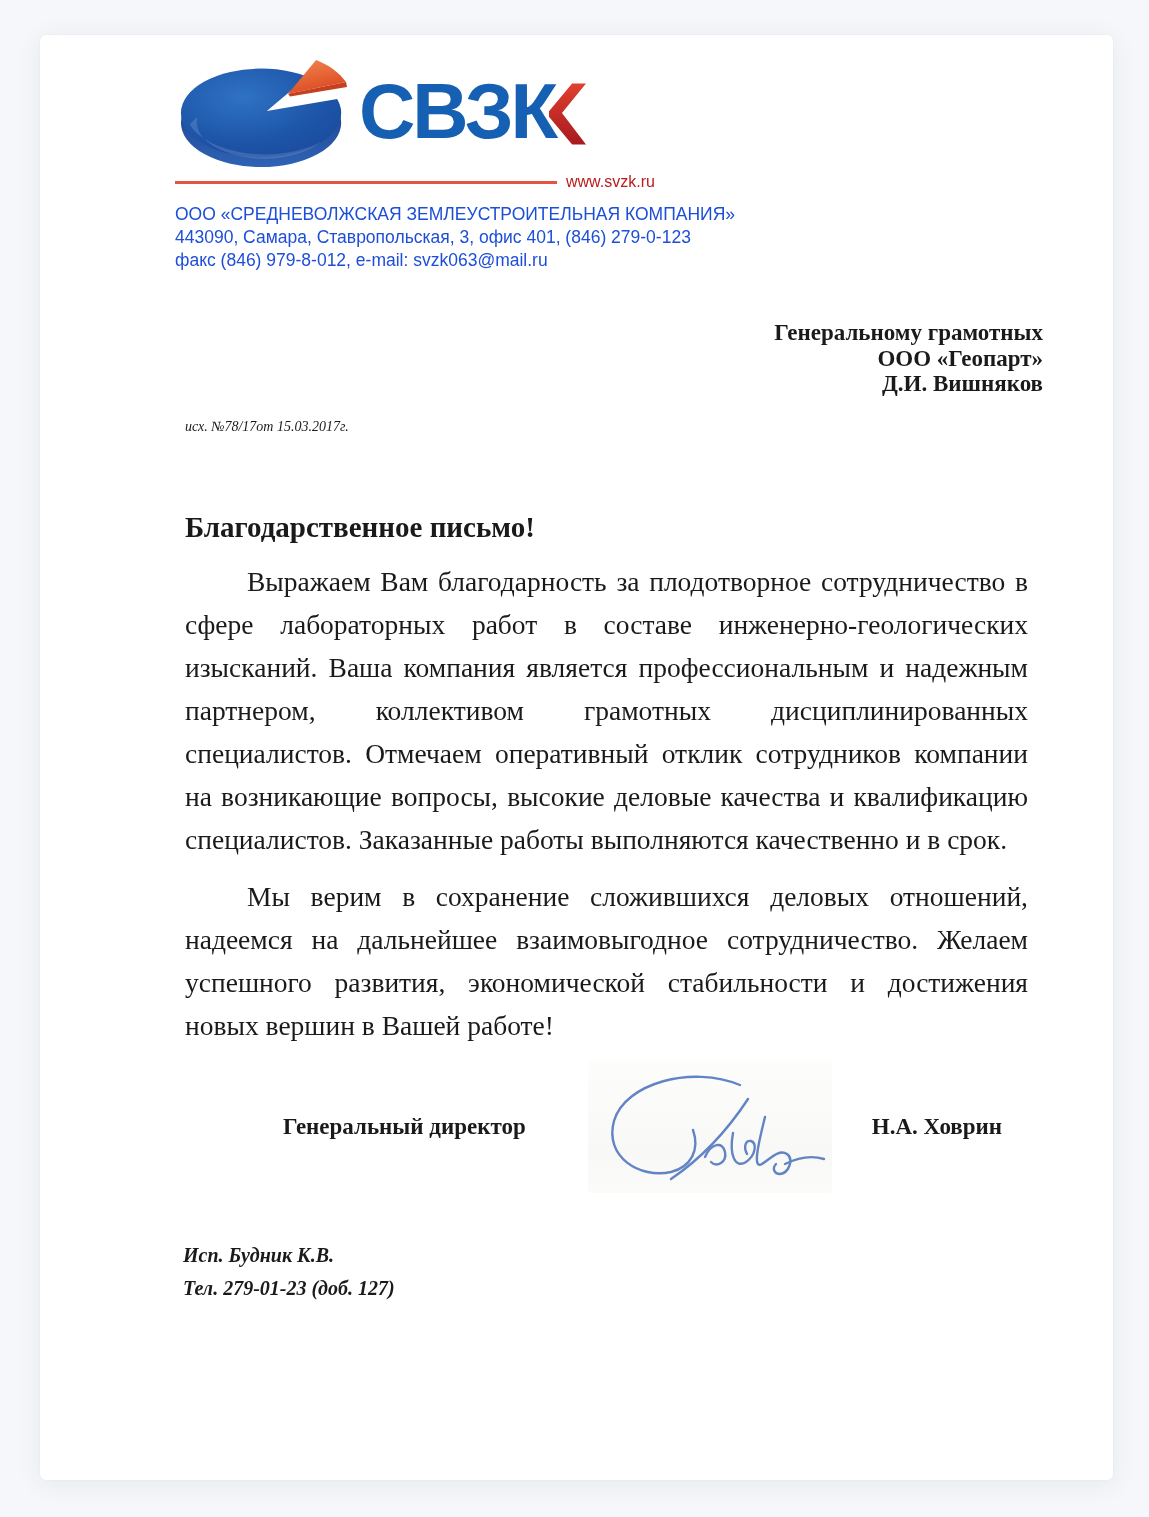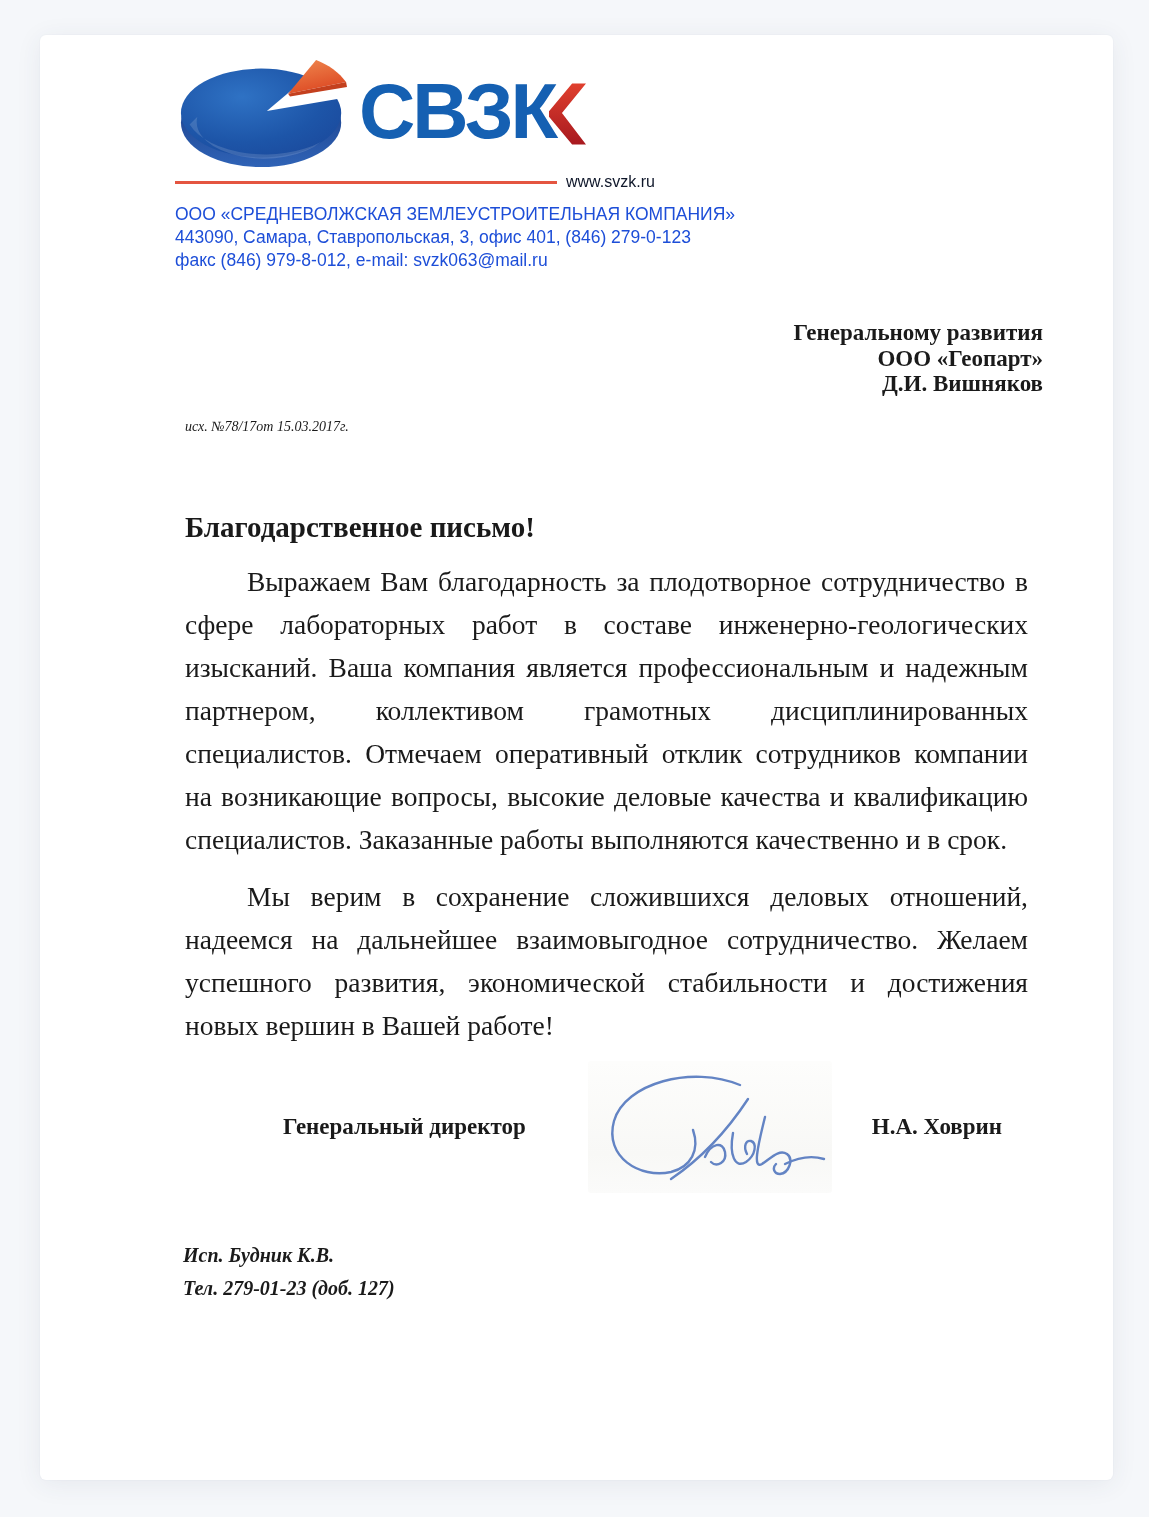--- a/index.html
+++ b/index.html
@@ -35,21 +35,21 @@
     margin-left: 8px;
     white-space: nowrap;
   }
   .red-k { width: 37px; height: 62px; margin: 26px 0 0 -6px; flex: 0 0 auto; }
 
   .rule-row { display: flex; align-items: center; margin-top: 4px; width: 540px; }
   .rule { width: 382px; height: 3px; background: #e45540; flex: 0 0 auto; }
   .site {
     font-family: "Liberation Sans", sans-serif;
     font-size: 16px;
-    color: #0f172a;
+    color: #b91c1c;
     margin-left: 9px;
     white-space: nowrap;
   }
 
   .company {
     margin-top: 12px;
     font-family: "Liberation Sans", sans-serif;
     font-size: 17.5px;
     line-height: 23px;
     color: #1d4ed8;
@@ -166,21 +166,21 @@
     </div>
 
     <div class="company">
       <div>ООО «СРЕДНЕВОЛЖСКАЯ ЗЕМЛЕУСТРОИТЕЛЬНАЯ КОМПАНИЯ»</div>
       <div>443090, Самара, Ставропольская, 3, офис 401, (846) 279-0-123</div>
       <div>факс (846) 979-8-012, e-mail: svzk063@mail.ru</div>
     </div>
   </div>
 
   <div class="recipient">
-    <div>Генеральному развития</div>
+    <div>Генеральному грамотных</div>
     <div>ООО «Геопарт»</div>
     <div>Д.И. Вишняков</div>
   </div>
 
   <div class="reference">исх. №78/17от 15.03.2017г.</div>
 
   <div class="title">Благодарственное письмо!</div>
 
   <div class="body-text">
     <p>Выражаем Вам благодарность за плодотворное сотрудничество в сфере лабораторных работ в составе инженерно-геологических изысканий. Ваша компания является профессиональным и надежным партнером, коллективом грамотных дисциплинированных специалистов. Отмечаем оперативный отклик сотрудников компании на возникающие вопросы, высокие деловые качества и квалификацию специалистов. Заказанные работы выполняются качественно и в срок.</p>

